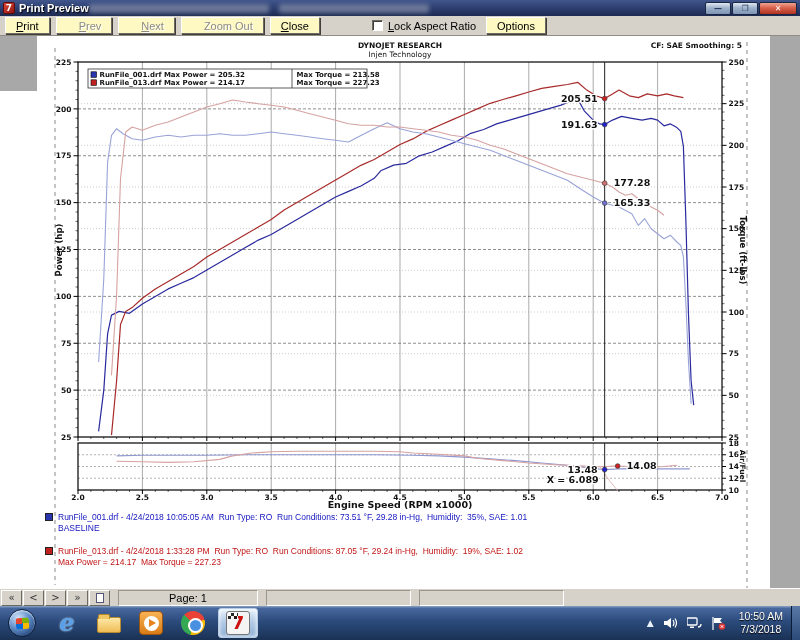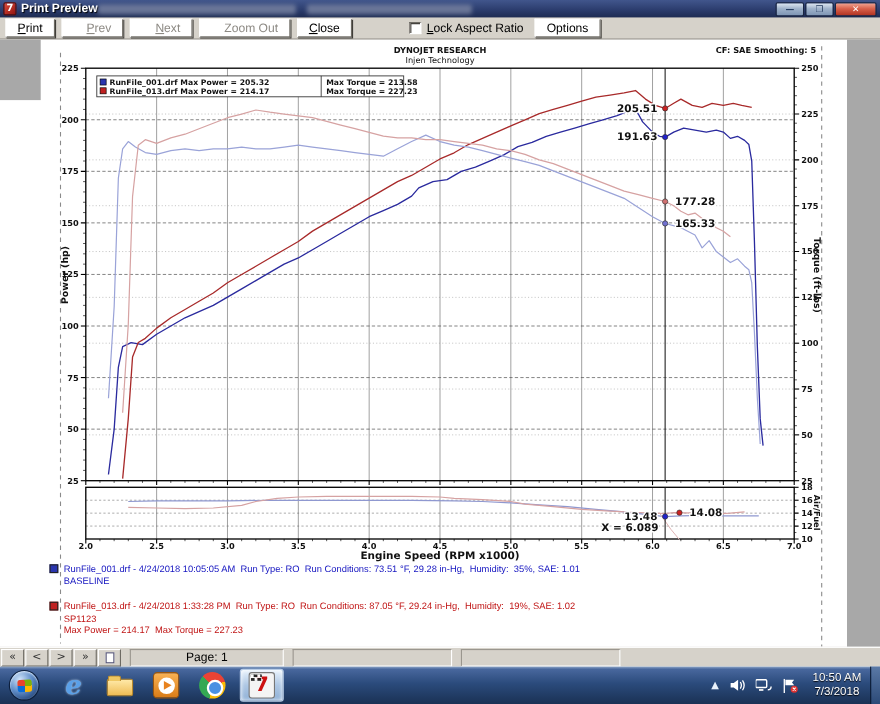--- a/index.html
+++ b/index.html
@@ -17,21 +17,21 @@
   .blur-redact{height:9px;border-radius:2px;background:#8a93ad;opacity:.65;filter:blur(2px);display:inline-block;margin-right:10px;}
   .win-controls{margin-left:auto;display:flex;gap:1px;}
   .wc{width:26px;height:13px;border:1px solid #1a2642;border-radius:2px;
     background:linear-gradient(180deg,#dfe8f2,#9fb2ca 45%,#7e95b4);color:#243a5e;
     font:bold 8px/11px "DejaVu Sans",sans-serif;text-align:center;}
   .wc.close{background:linear-gradient(180deg,#f0a492,#d8604a 45%,#b03322);color:#fff;width:38px;}
 
   
   .toolbar{position:absolute;left:0;top:16px;width:800px;height:20px;background:#d6d2ca;
     border-bottom:1px solid #8f8c85;display:flex;align-items:center;padding-left:5px;}
-  .tbtn{height:17px;margin-right:6px;padding:0 10px;background:#ffffff;
+  .tbtn{height:17px;margin-right:6px;padding:0 10px;background:#fef9c3;
     border:1px solid;border-color:#ffffff #6d6a63 #6d6a63 #ffffff;box-shadow:1px 1px 0 #403e39;
     font:11px "Liberation Sans",sans-serif;color:#000;display:flex;align-items:center;}
   .tbtn .lbl{display:block;white-space:nowrap;}
   .tbtn .lbl.ufl::first-letter{text-decoration:underline;}
   .tbtn.disabled{color:#8d8a84;text-shadow:1px 1px 0 #fff;padding-left:22px;}
   .chkwrap{display:flex;align-items:center;margin:0 10px 0 14px;font:11px "Liberation Sans",sans-serif;padding-left:32px;}
   .chk{width:11px;height:11px;background:#fff;border:1px solid;border-color:#6d6a63 #ffffff #ffffff #6d6a63;box-shadow:inset 1px 1px 0 #403e39;margin-right:5px;}
   .chkwrap .lbl{display:block;}
   .chkwrap .lbl.ufl::first-letter{text-decoration:underline;}
 
@@ -480,21 +480,20 @@
       <span class="swatch" style="background:#2a35ae"></span>
       <div class="lines">
         <div>RunFile_001.drf - 4/24/2018 10:05:05 AM  Run Type: RO  Run Conditions: 73.51 °F, 29.28 in-Hg,  Humidity:  35%, SAE: 1.01</div>
         <div>BASELINE</div>
       </div>
     </div>
     <div class="runinfo red" style="top:510px">
       <span class="swatch" style="background:#c02020"></span>
       <div class="lines">
         <div>RunFile_013.drf - 4/24/2018 1:33:28 PM  Run Type: RO  Run Conditions: 87.05 °F, 29.24 in-Hg,  Humidity:  19%, SAE: 1.02</div>
-        <div>SP1123</div>
         <div>Max Power = 214.17  Max Torque = 227.23</div>
       </div>
     </div>
   </div>
 
   <div class="statusbar">
     <div class="sbtn">«</div>
     <div class="sbtn">&lt;</div>
     <div class="sbtn">&gt;</div>
     <div class="sbtn">»</div>

